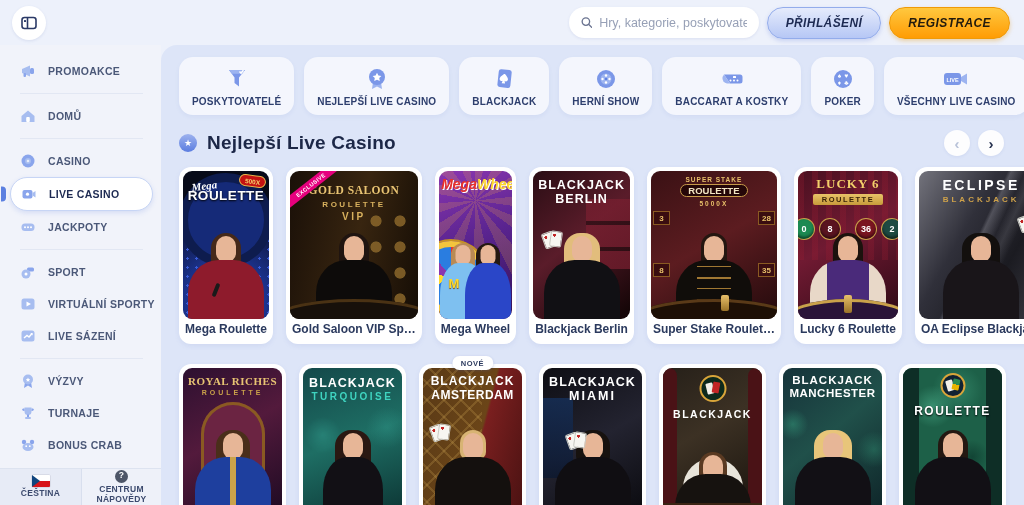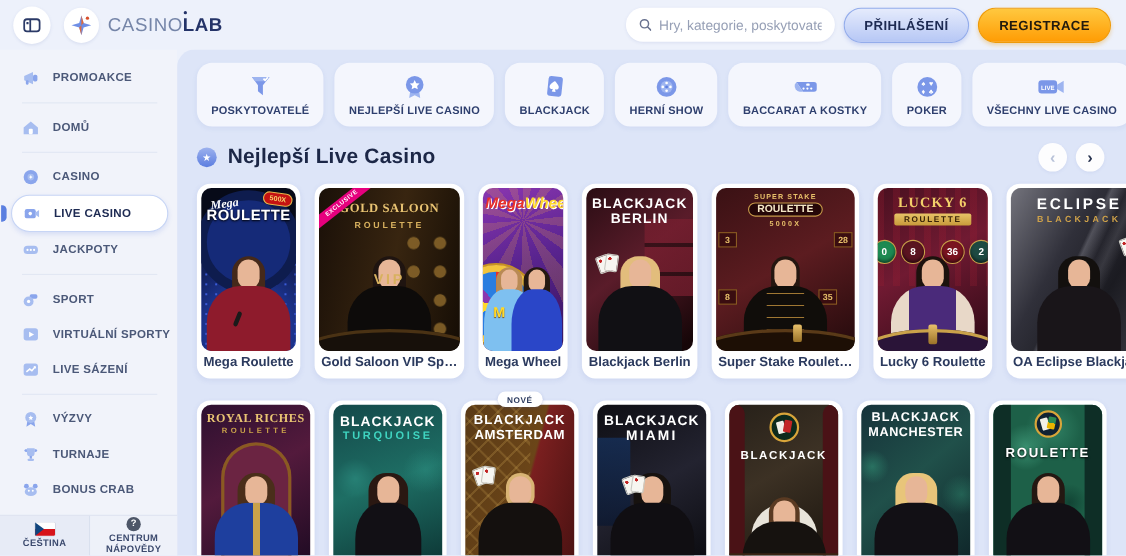--- a/index.html
+++ b/index.html
@@ -11,21 +11,21 @@
   .hdr-toggle { width:34px; height:34px; border-radius:50%; background:#fff; display:flex; align-items:center; justify-content:center; box-shadow:0 1px 3px rgba(60,80,160,.12); cursor:pointer; }
   .logo-wrap { display:flex; align-items:center; margin-left:12px; cursor:pointer; }
   .logo-star { width:32px; height:32px; border-radius:50%; background:#fff; display:flex; align-items:center; justify-content:center; box-shadow:0 1px 3px rgba(60,80,160,.12); }
   .logo-text { margin-left:8px; font-size:17px; letter-spacing:.5px; color:#7585a8; font-weight:500; }
   .logo-text b { color:#243368; font-weight:800; position:relative; }
   .logo-text b::before { content:""; position:absolute; left:1px; top:-3px; width:3px; height:3px; border-radius:50%; background:#243368; }
   .hdr-right { margin-left:auto; display:flex; align-items:center; gap:8px; }
   .search-pill { width:190px; height:31px; background:#fff; border-radius:16px; display:flex; align-items:center; padding:0 12px; gap:7px; box-shadow:0 1px 3px rgba(60,80,160,.10); }
   .search-pill input { border:none; outline:none; background:transparent; font-size:12.5px; color:#3a4668; width:100%; font-family:"Liberation Sans",sans-serif; }
   .search-pill input::placeholder { color:#97a0b6; }
-  .btn { height:32px; border-radius:16px; border:none; font-weight:800; font-size:12px; letter-spacing:.4px; padding:0 18px; cursor:pointer; font-family:"Liberation Sans",sans-serif; }
+  .btn { height:32px; border-radius:16px; border:none; font-weight:800; font-size:12px; letter-spacing:.4px; padding:0 18px; cursor:pointer; font-family:"Liberation Sans",sans-serif;font-style:italic; }
   .btn-login { background:linear-gradient(180deg,#e5ebfc 0%,#b6c7f5 100%); border:1px solid #93aceb; color:#1d2a52; box-shadow:0 2px 4px rgba(90,120,220,.25); }
   .btn-register { background:linear-gradient(180deg,#ffc83f 0%,#ff9c04 100%); border:1px solid #ef9a07; color:#221b0e; box-shadow:0 2px 4px rgba(230,150,10,.35); }
 
   
   .shell { display:flex; height:460px; background:#edf1fb; }
 
   
   .sidebar { width:161px; background:#f1f3fa; display:flex; flex-direction:column; position:relative; }
   .nav { flex:1; overflow:hidden; padding:10px 8px 0 10px; }
   .nav-item { display:flex; align-items:center; gap:10px; padding:6px 8px; border-radius:18px; position:relative; cursor:pointer; }
@@ -92,21 +92,21 @@
   .a1 .hair { width:30px; height:40px; background:#45291a; }
   .a1 .pbody { background:#8e1b2c; }
   .a1 .mic { position:absolute; width:4px; height:14px; background:#1a1a1a; transform:rotate(22deg); left:30px; top:50px; border-radius:2px; z-index:3; }
 
   
   .a2 { background:linear-gradient(100deg,#1a1008 0%,#382510 52%,#150d05 100%); }
   .a2::before { content:""; position:absolute; right:-4px; top:25%; width:58px; height:100px; background-image:radial-gradient(circle 9px at 50% 50%, #8a662a 58%, #55401a 62%, transparent 66%); background-size:24px 26px; opacity:.85; }
   .a2 .ribbon { position:absolute; top:9px; left:-19px; transform:rotate(-38deg); background:#e6007e; color:#fff; font-size:5.5px; font-weight:800; letter-spacing:.5px; padding:2px 22px; z-index:4; }
   .a2 .t1 { top:13px; color:#e9c473; font-family:"Liberation Serif",serif; font-size:11.5px; letter-spacing:.5px; }
   .a2 .t2 { top:29px; color:#d8b15e; font-size:8px; letter-spacing:2.5px; }
-  .a2 .t3 { top:40px; color:#d8b15e; font-size:13px; letter-spacing:2.5px;margin-top:35px; }
+  .a2 .t3 { top:40px; color:#d8b15e; font-size:10px; letter-spacing:2.5px; }
   .a2 .hair { width:30px; height:44px; background:#1f1410; }
   .a2 .pbody { background:#0d0b0a; }
   .a2 .wheel-bottom { background:#17100a; box-shadow:inset 0 3px 0 #4a3214; }
 
   
   .a3 { background:linear-gradient(160deg,#8a36b0 0%,#5a2490 45%,#341258 100%); }
   .a3::before { content:""; position:absolute; inset:0; background:repeating-conic-gradient(from 0deg at 50% 20%, rgba(255,180,60,.18) 0 14deg, transparent 14deg 28deg); }
   .a3 .t1 { top:5px; font-size:14px; font-style:italic; color:#e8312a; text-shadow:1px 1px 0 #fff; width:50%; left:2%; text-align:right; }
   .a3 .t2 { top:5px; font-size:14px; font-style:italic; color:#ffd92b; text-shadow:1px 1px 0 #fff; width:46%; left:52%; text-align:left; }
   .a3 .mw-wheel { position:absolute; left:-24px; bottom:6px; width:72px; height:72px; border-radius:50%; border:6px solid #f3c53d; z-index:2; background:conic-gradient(#e8312a 0 40deg,#2a7de0 40deg 80deg,#ffd92b 80deg 120deg,#8a36b0 120deg 160deg,#e8312a 160deg 200deg,#2a7de0 200deg 240deg,#ffd92b 240deg 280deg,#8a36b0 280deg 320deg,#2a7de0 320deg 360deg); box-shadow:0 0 0 2px #c79222; }
@@ -122,21 +122,21 @@
   .a4 .pbody { background:#111014; }
   .a4 .cards-fan { left:10px; top:60px; }
 
   
   .a5 { background:linear-gradient(150deg,#3a1114 0%,#5c1c20 48%,#230a0c 100%); }
   .a5 .t1 { top:5px; font-size:6.5px; color:#e8c06a; letter-spacing:1px; }
   .a5 .t2 { top:13px; font-size:9.5px; }
   .a5 .t2 span { border:1px solid #c79a4a; border-radius:10px; padding:0 7px; color:#f3e6c4; background:#250708; display:inline-block; }
   .a5 .t3 { top:29px; font-size:6.5px; color:#e8c06a; letter-spacing:2px; }
   .a5 .num { position:absolute; width:17px; height:14px; background:#3a0d10; border:1px solid #8a5a22; color:#e8c06a; font-size:8px; font-weight:800; display:flex; align-items:center; justify-content:center; z-index:1; }
-  .a5 .n1{left:2px;top:40px;} .a5 .n2{right:2px;top:40px;} .a5 .n3{left:2px;top:92px;} .a5 .n4{right:16px;top:92px;}
+  .a5 .n1{left:2px;top:40px;} .a5 .n2{right:2px;top:40px;} .a5 .n3{left:2px;top:92px;} .a5 .n4{right:2px;top:92px;}
   .a5 .hair { background:#241610; width:26px; }
   .a5 .pbody { background-color:#100d0a; background-image:repeating-linear-gradient(180deg, rgba(185,138,58,.85) 0 1.5px, transparent 1.5px 11px); background-size:34px 100%; background-position:50% 6px; background-repeat:no-repeat; }
   .a5 .wheel-bottom { background:#1d0f05; box-shadow:inset 0 3px 0 #5a3a18; }
   .a5 .post { position:absolute; bottom:8px; left:56%; width:8px; height:16px; background:linear-gradient(#e8c06a,#9a7228); border-radius:2px; z-index:4; }
 
   
   .a6 { background:linear-gradient(150deg,#4a1020 0%,#701a32 45%,#2d0915 100%); }
   .a6::before { content:""; position:absolute; inset:0 0 40% 0; background:repeating-linear-gradient(90deg, rgba(160,30,50,.5) 0 6px, transparent 6px 14px); opacity:.5; }
   .a6 .t1 { top:5px; font-size:13px; color:#f3cf6a; font-family:"Liberation Serif",serif; letter-spacing:1px; }
   .a6 .t2 { top:23px; font-size:7.5px; z-index:3; }
@@ -225,31 +225,20 @@
 <body>
 
 <div class="header">
   <div class="hdr-toggle">
     <svg width="18" height="18" viewBox="0 0 18 18">
       <rect x="2" y="3.5" width="14" height="11" rx="2.5" fill="none" stroke="#2b3a67" stroke-width="1.6"></rect>
       <line x1="7.5" y1="3.5" x2="7.5" y2="14.5" stroke="#2b3a67" stroke-width="1.6"></line>
       <rect x="4" y="6" width="2" height="2" rx="0.5" fill="#2b3a67"></rect>
     </svg>
   </div>
-  <div class="logo-wrap">
-    <span class="logo-star">
-      <svg width="20" height="20" viewBox="0 0 20 20">
-        <path d="M10 1 L12 8 L19 10 L12 12 L10 19 L8 12 L1 10 L8 8 Z" fill="#6f8fe6"></path>
-        <path d="M10 1 L12 8 L10 10 Z" fill="#e06a3a"></path>
-        <path d="M10 19 L8 12 L10 10 Z" fill="#e06a3a"></path>
-        <circle cx="15.5" cy="3.5" r="1.5" fill="#d94f2a"></circle>
-      </svg>
-    </span>
-    <span class="logo-text"><span>CASINO</span><b>LAB</b></span>
-  </div>
   <div class="hdr-right">
     <div class="search-pill">
       <svg width="13" height="13" viewBox="0 0 13 13">
         <circle cx="5.5" cy="5.5" r="4.2" fill="none" stroke="#6a7390" stroke-width="1.5"></circle>
         <line x1="8.8" y1="8.8" x2="12" y2="12" stroke="#6a7390" stroke-width="1.5" stroke-linecap="round"></line>
       </svg>
       <input type="text" placeholder="Hry, kategorie, poskytovatelé" style="">
     </div>
     <button class="btn btn-login">PŘIHLÁŠENÍ</button>
     <button class="btn btn-register">REGISTRACE</button>

